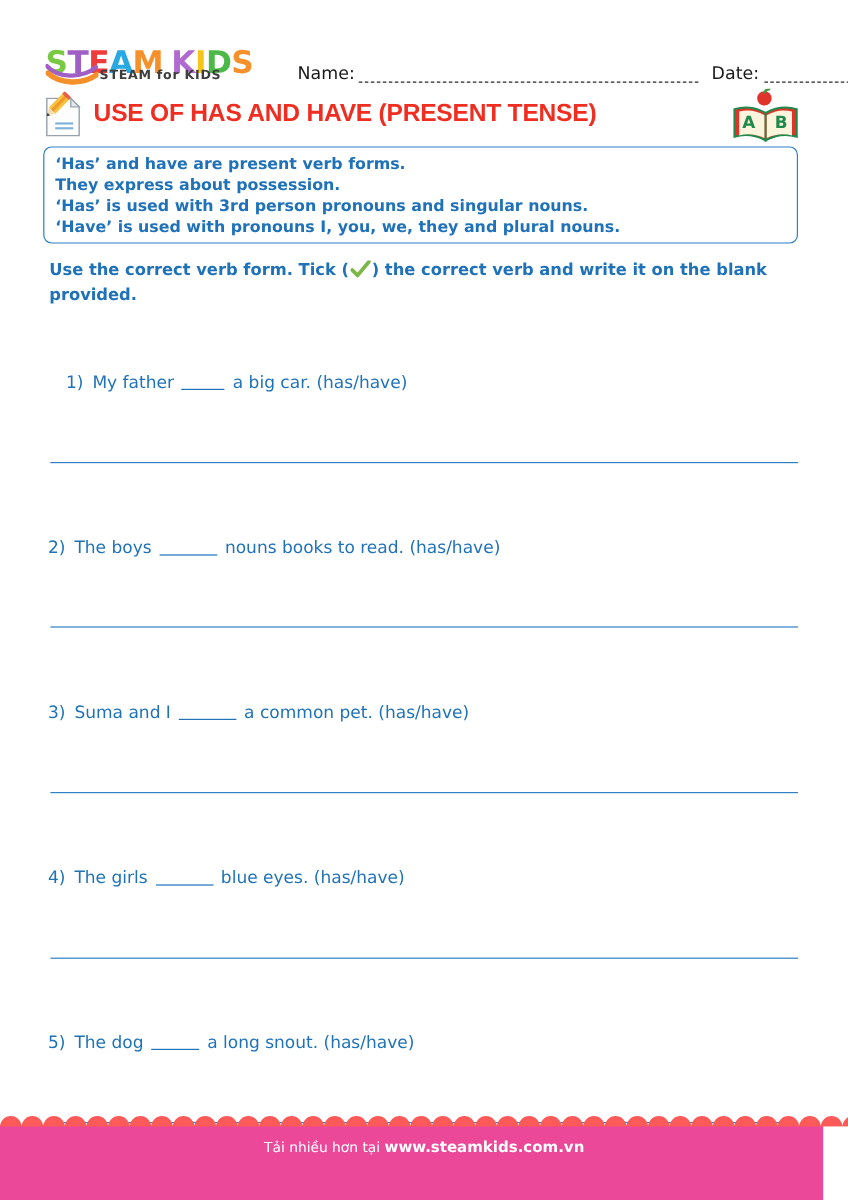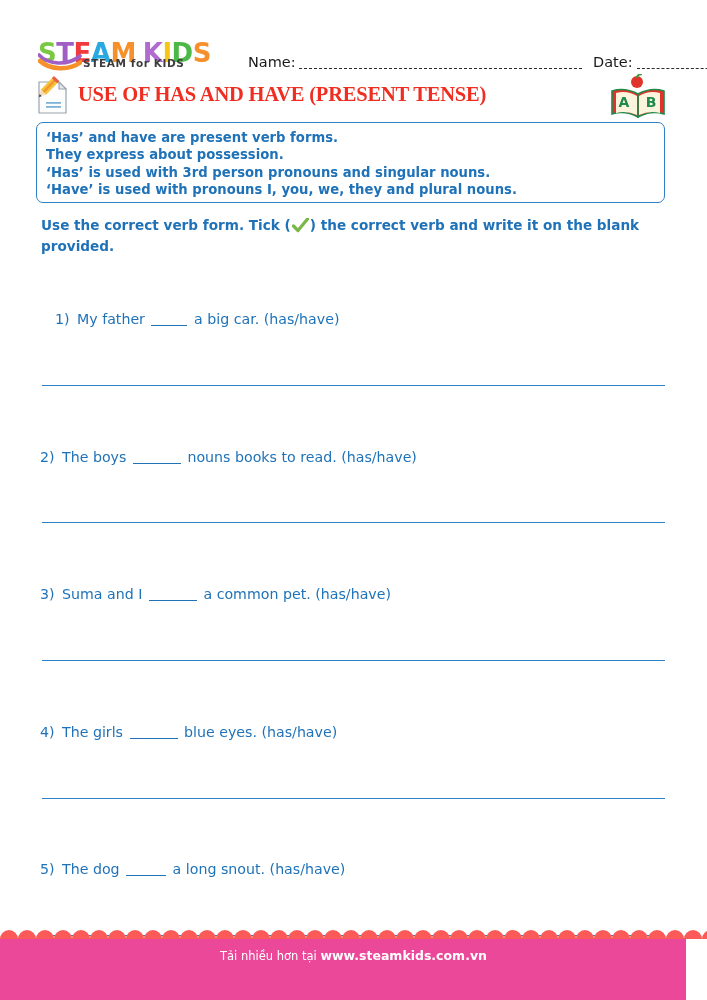--- a/index.html
+++ b/index.html
@@ -104,21 +104,21 @@
     position: absolute;
     left: 30px;
     top: 2px;
     width: 42px;
     height: 42px;
   }
   .worksheet-title {
     position: absolute;
     left: 78px;
     top: 9px;
-    font-family: Liberation Serif, serif;
+    font-family: Liberation Sans, sans-serif;
     font-weight: bold;
     font-size: 20.5px;
     letter-spacing: -0.2px;
     color: #ef2d21;
     white-space: nowrap;
   }
   .books-icon {
     position: absolute;
     left: 606px;
     top: 0px;

